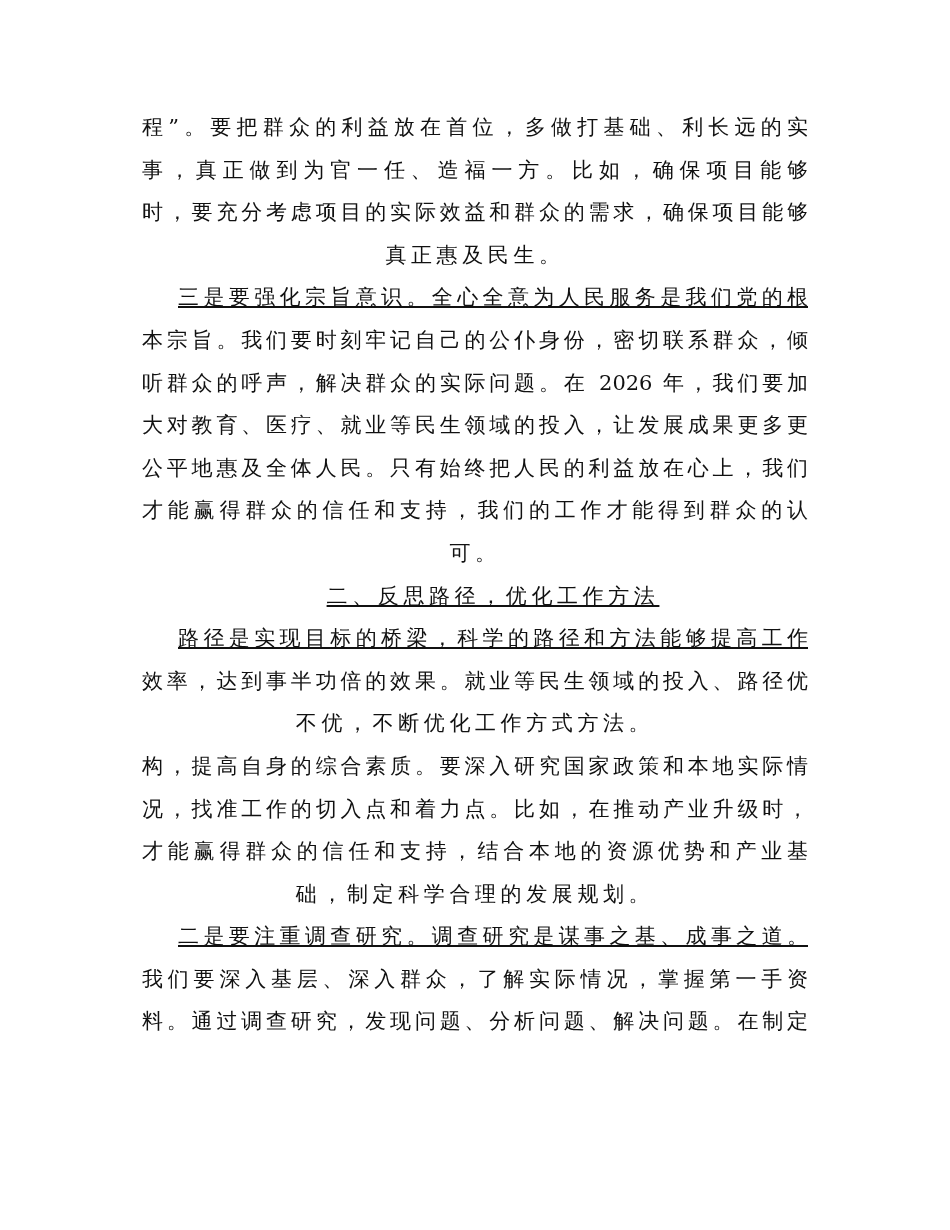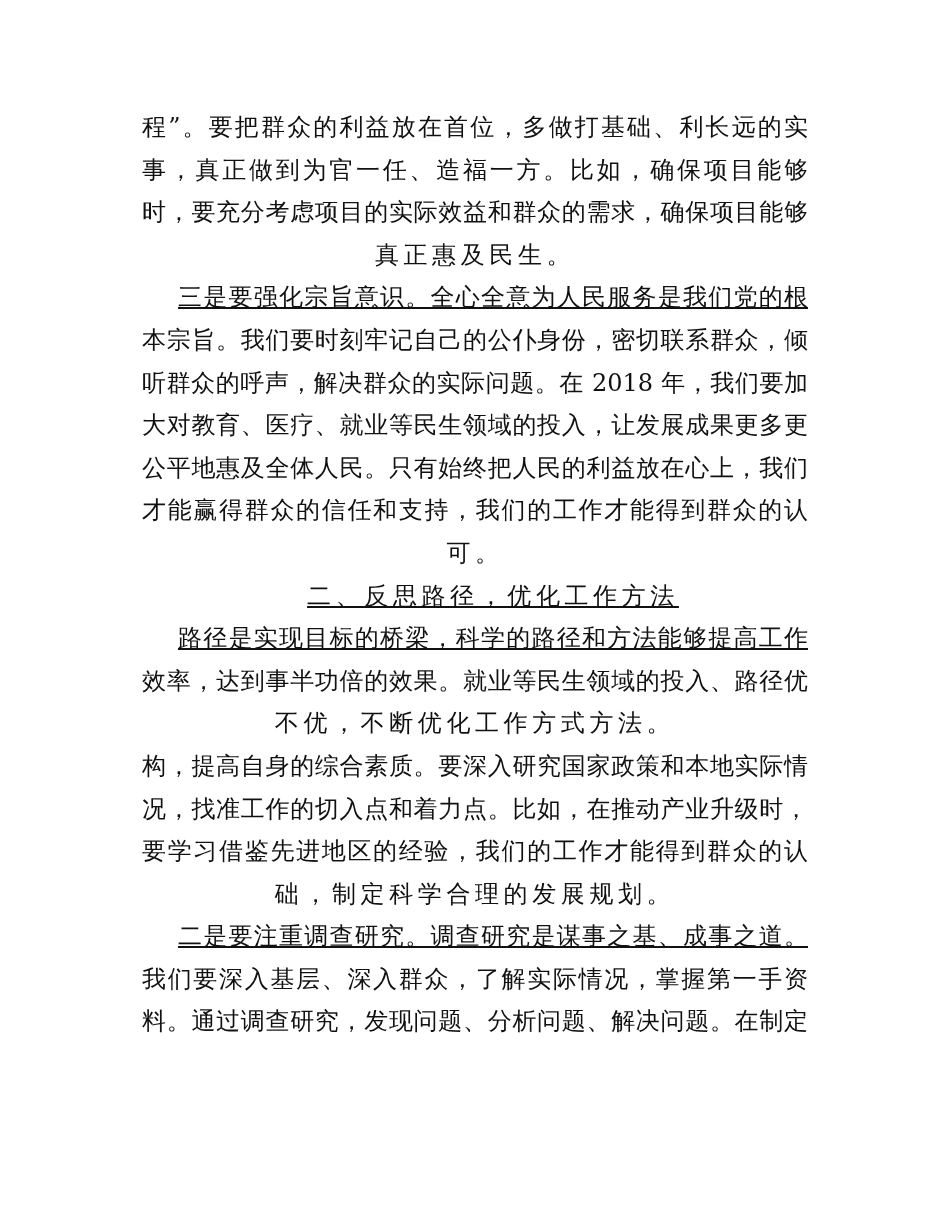--- a/index.html
+++ b/index.html
@@ -13,21 +13,21 @@
       position: relative;
       overflow: hidden;
     }
     .page {
       position: absolute;
       left: 142px;
       top: 106px;
       width: 666px;
       color: #111111;
       font-family: "DejaVu Serif", "Liberation Serif", serif;
-      font-size: 24px;
+      font-size: 21px;
       line-height: 42.6px;
     }
     .line {
       display: block;
       height: 42.6px;
       white-space: nowrap;
       overflow: visible;
     }
     .line.full {
       text-align: justify;
@@ -52,41 +52,41 @@
   <div class="paragraph">
     <span class="line full">程”。要把群众的利益放在首位，多做打基础、利长远的实</span>
     <span class="line full">事，真正做到为官一任、造福一方。比如，确保项目能够</span>
     <span class="line full">时，要充分考虑项目的实际效益和群众的需求，确保项目能够</span>
     <span class="line last">真正惠及民生。</span>
   </div>
 
   <div class="paragraph">
     <span class="line full indent">三是要强化宗旨意识。全心全意为人民服务是我们党的根</span>
     <span class="line full">本宗旨。我们要时刻牢记自己的公仆身份，密切联系群众，倾</span>
-    <span class="line full">听群众的呼声，解决群众的实际问题。在 2018 年，我们要加</span>
+    <span class="line full">听群众的呼声，解决群众的实际问题。在 2026 年，我们要加</span>
     <span class="line full">大对教育、医疗、就业等民生领域的投入，让发展成果更多更</span>
     <span class="line full">公平地惠及全体人民。只有始终把人民的利益放在心上，我们</span>
     <span class="line full">才能赢得群众的信任和支持，我们的工作才能得到群众的认</span>
     <span class="line last">可。</span>
   </div>
 
   <div class="paragraph">
     <span class="line last indent">二、反思路径，优化工作方法</span>
   </div>
 
   <div class="paragraph">
     <span class="line full indent">路径是实现目标的桥梁，科学的路径和方法能够提高工作</span>
     <span class="line full">效率，达到事半功倍的效果。就业等民生领域的投入、路径优</span>
     <span class="line last">不优，不断优化工作方式方法。</span>
   </div>
 
   <div class="paragraph">
     <span class="line full">构，提高自身的综合素质。要深入研究国家政策和本地实际情</span>
     <span class="line full">况，找准工作的切入点和着力点。比如，在推动产业升级时，</span>
-    <span class="line full">要学习借鉴先进地区的经验，我们的工作才能得到群众的认</span>
+    <span class="line full">才能赢得群众的信任和支持，结合本地的资源优势和产业基</span>
     <span class="line last">础，制定科学合理的发展规划。</span>
   </div>
 
   <div class="paragraph">
     <span class="line full indent">二是要注重调查研究。调查研究是谋事之基、成事之道。</span>
     <span class="line full">我们要深入基层、深入群众，了解实际情况，掌握第一手资</span>
     <span class="line full">料。通过调查研究，发现问题、分析问题、解决问题。在制定</span>
   </div>
 
 </div>

